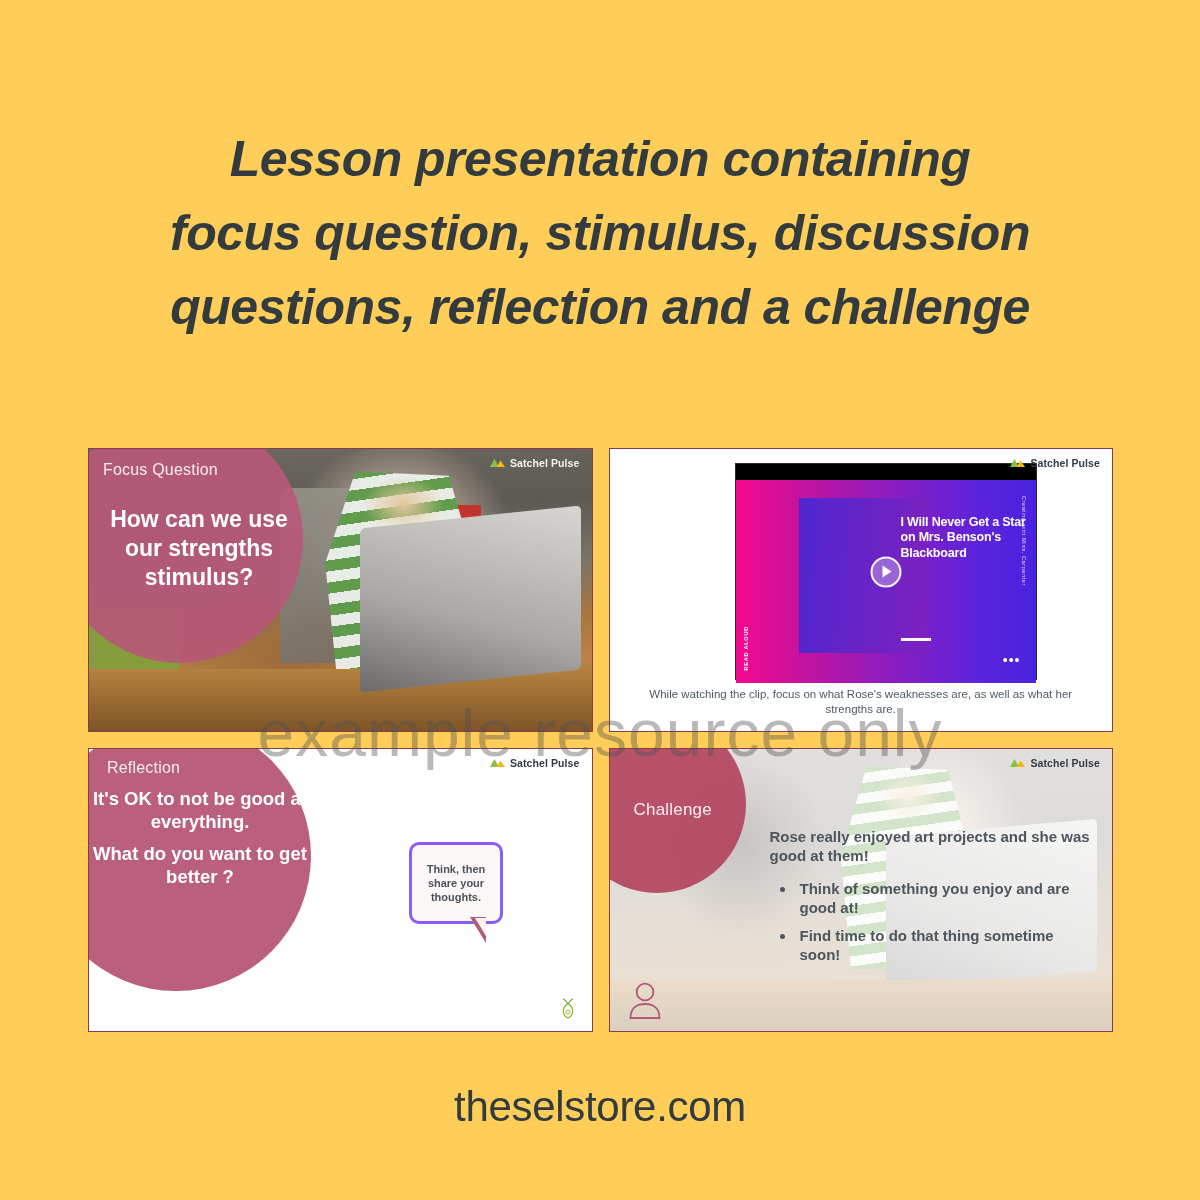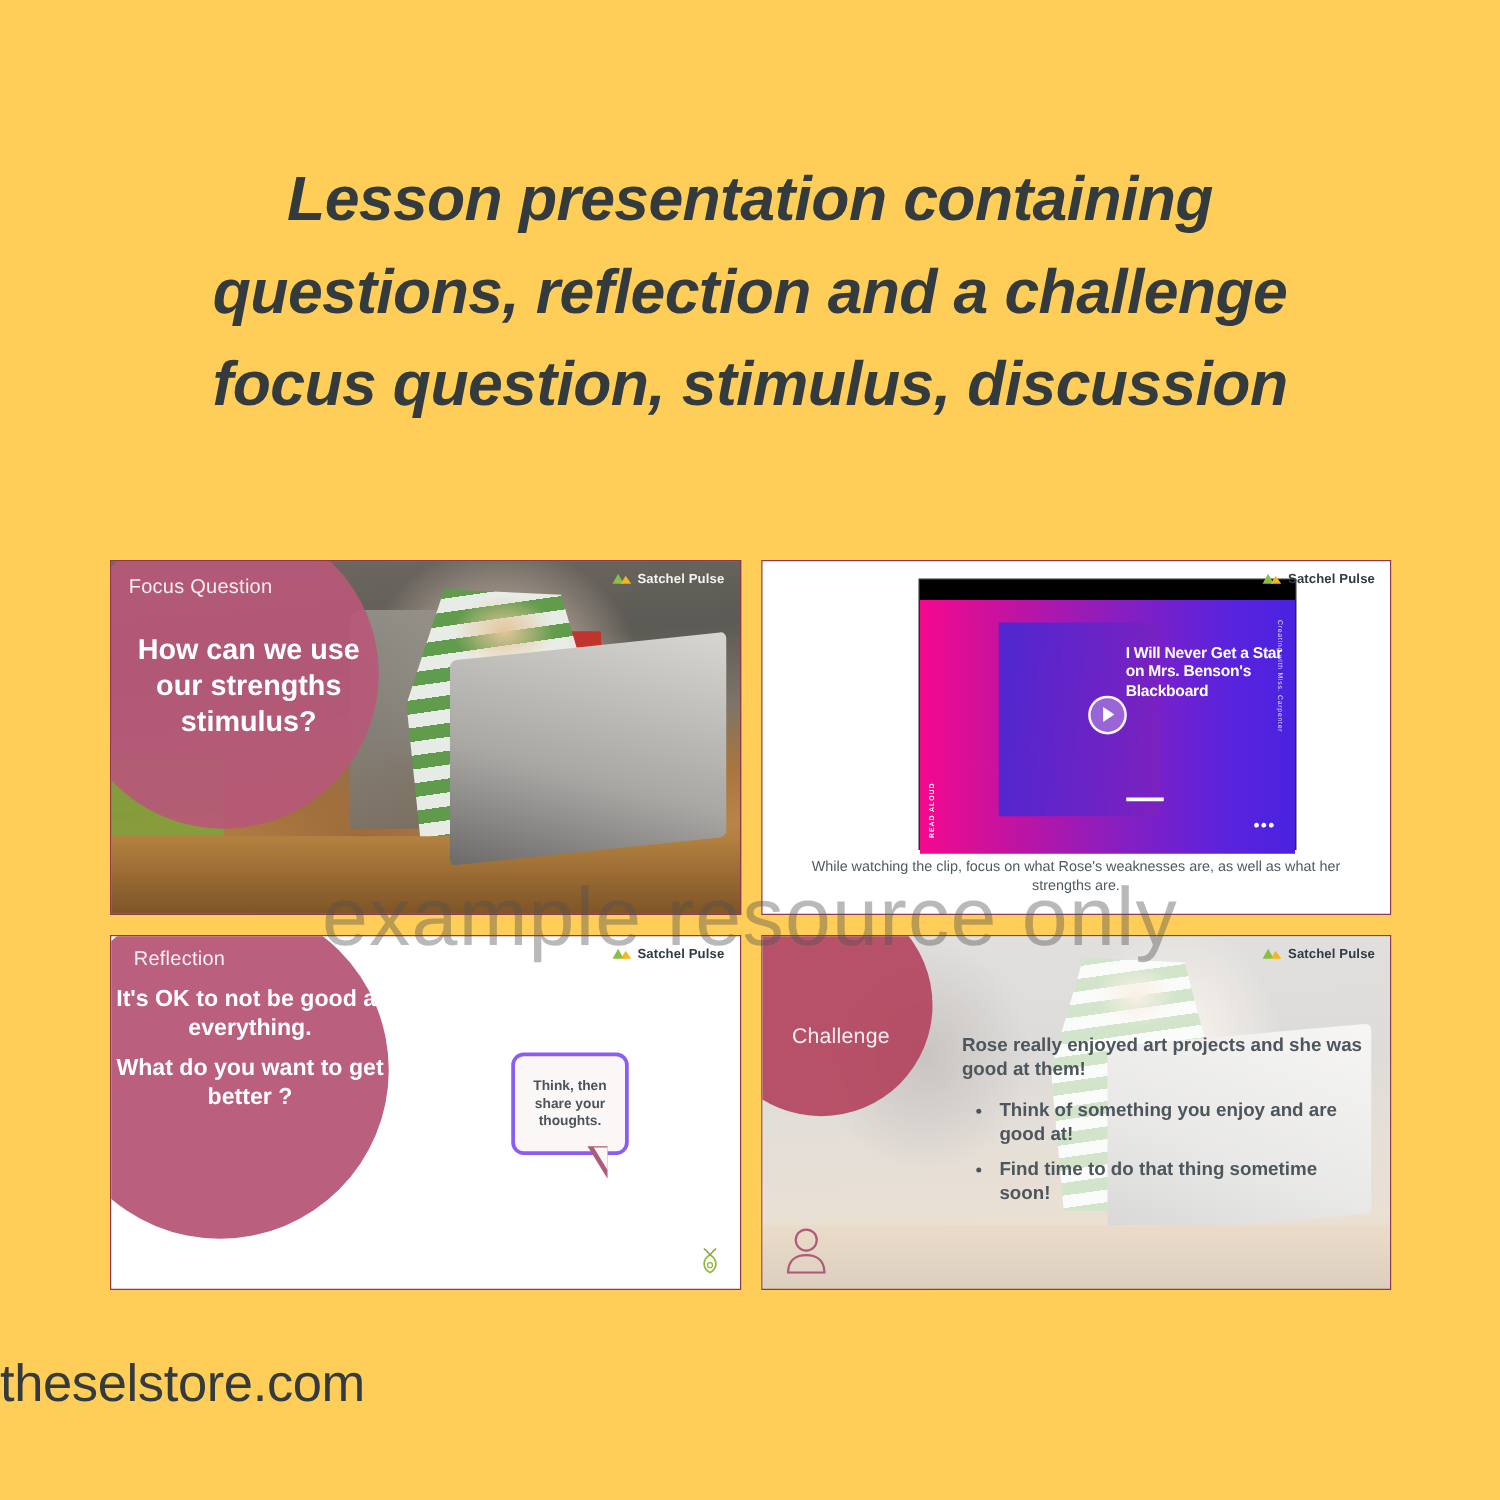--- a/index.html
+++ b/index.html
@@ -43,21 +43,21 @@
     height: 584px;
     display: grid;
     grid-template-columns: 1fr 1fr;
     grid-template-rows: 1fr 1fr;
     column-gap: 16px;
     row-gap: 16px;
   }
   .slide {
     position: relative;
     overflow: hidden;
-    background: #3b82f6;
+    background: #0f766e;
     border: 1px solid #8d3a4e;
     box-sizing: border-box;
   }
 
   
   .logo {
     position: absolute;
     right: 12px;
     top: 8px;
     display: flex;
@@ -409,21 +409,21 @@
   }
   .slide-4 .bubble-circle {
     left: -42px;
     top: -34px;
     width: 178px;
     height: 178px;
     background: rgba(177,62,89,0.88);
   }
   .slide-4 .kicker {
     left: 24px;
-    top: 70px;
+    top: 51px;
     font-size: 17px;
   }
   .ch-body {
     position: absolute;
     z-index: 5;
     left: 160px;
     right: 14px;
     top: 78px;
     color: #4d565c;
     font-weight: 700;
@@ -463,32 +463,33 @@
     pointer-events: none;
     white-space: nowrap;
   }
 
   
   .footer {
     position: absolute;
     left: 0;
     top: 1083px;
     width: 1200px;
+    text-align: center;
     color: #333b3f;
     font-size: 42px;
     letter-spacing: -0.3px;
   }
 </style>
 </head>
 <body>
 
 <div class="headline">
   <span class="hl">Lesson presentation containing</span>
+  <span class="hl">focus question, stimulus, discussion</span>
   <span class="hl">questions, reflection and a challenge</span>
-  <span class="hl">focus question, stimulus, discussion</span>
 </div>
 
 <div class="deck">
 
   <div class="slide slide-1">
     <div class="photo-bg">
       <div class="photo-green"></div>
       <div class="photo-exit"></div>
       <div class="photo-kid"></div>
       <div class="photo-desk"></div>

